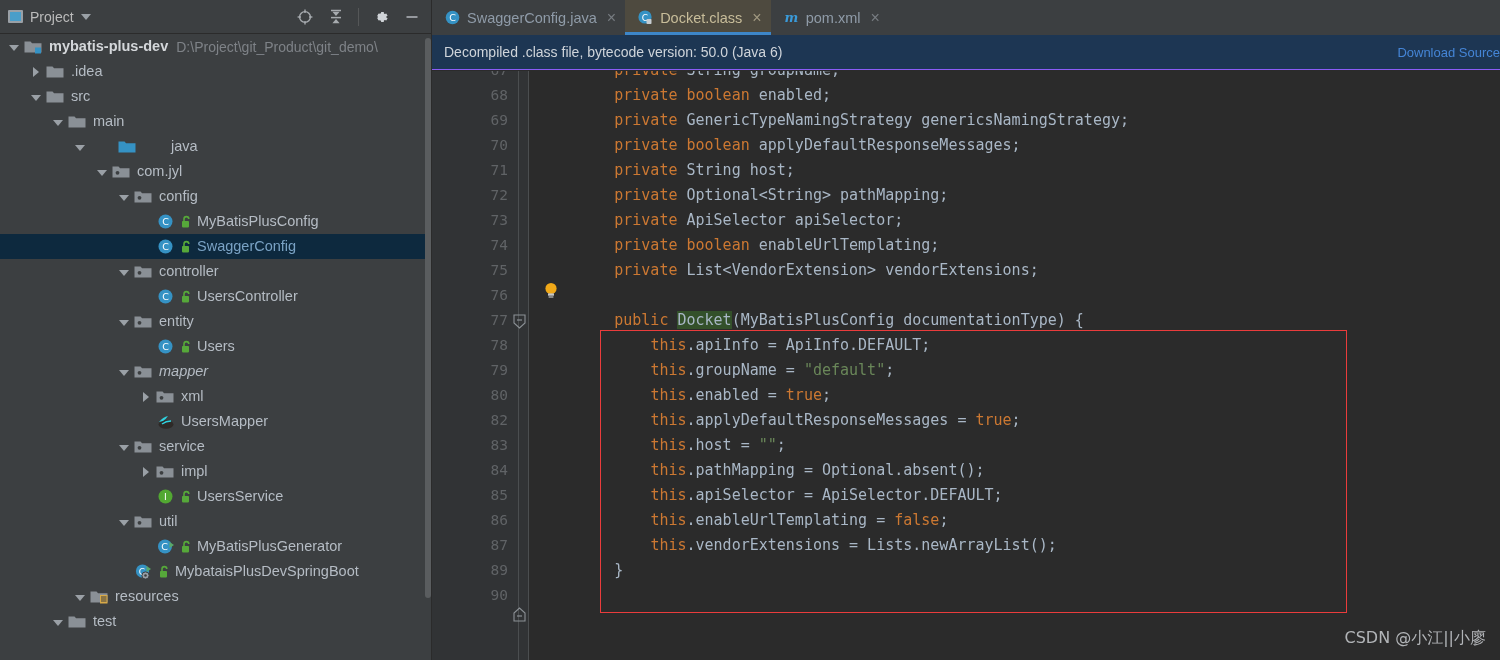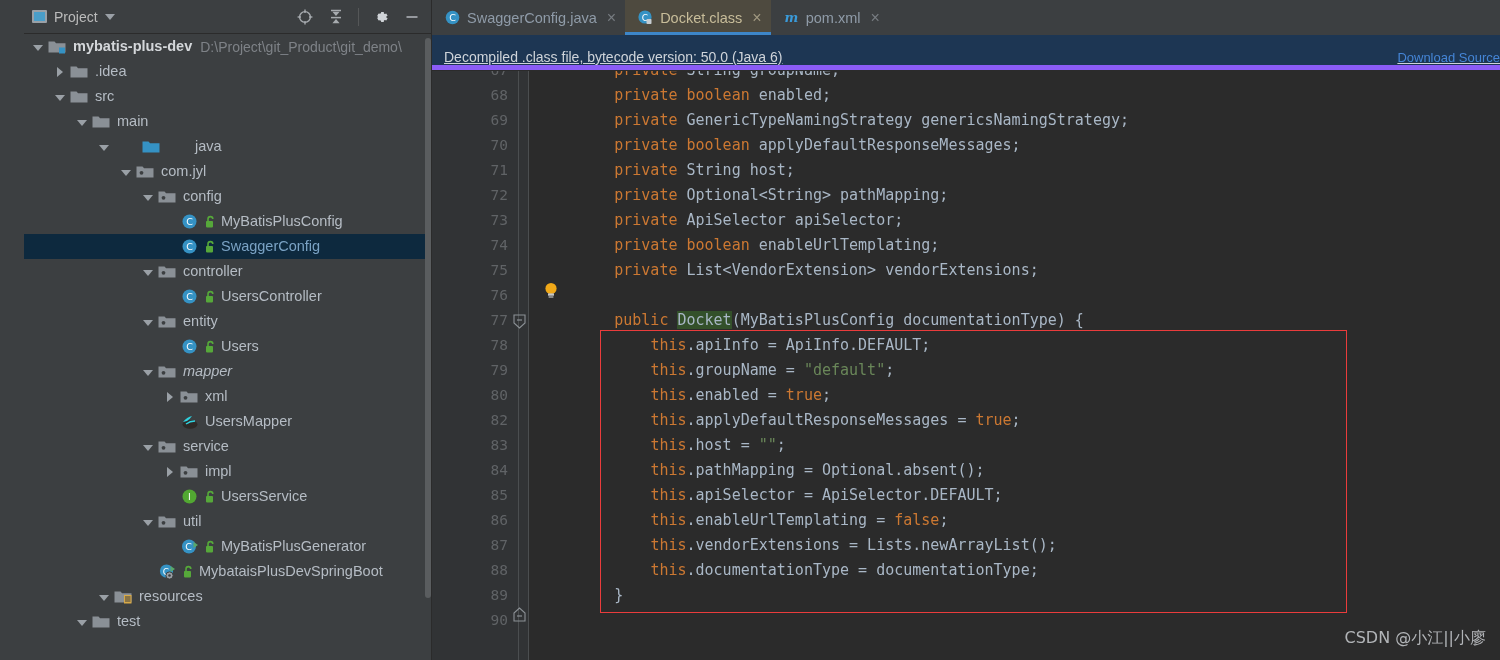--- a/index.html
+++ b/index.html
@@ -9,21 +9,20 @@
     font-family: "Liberation Sans", sans-serif;
     overflow: hidden;
   }
   #app { position: relative; width: 1500px; height: 660px; }
 
   
   #project-panel {
     position: absolute; left: 0; top: 0; width: 432px; height: 660px;
     background: #3c3f41;
     border-right: 1px solid #2b2b2b;
-    padding-left: 24px;
   }
   #project-header {
     height: 34px; display: flex; align-items: center;
     padding: 0 6px 0 8px; background: #3c3f41;
     border-bottom: 1px solid #2b2b2b;
   }
   .proj-title-wrap { display: flex; align-items: center; gap: 7px; }
   .proj-win-icon {
     width: 15px; height: 13px; border: 2px solid #9aa0a6;
     background: #4a9ec9; border-radius: 1px;
@@ -84,23 +83,23 @@
     background: #3d86c9;
   }
   .tab .tclose {
     font-size: 16px; color: #777c81; margin-left: 4px; line-height: 1;
   }
   .tab.active .tclose { color: #a09880; }
   .tabicon { width: 17px; height: 17px; position: relative; flex:0 0 17px;}
 
   
   #notification-bar {
-    height: 35px; background: #1d3653; border-bottom: 5px solid #8b5cf6;
-    display: flex; align-items: flex-end; padding: 0 0 0 12px;
-    font-size: 14px; color: #cfd4da; text-decoration: underline;
+    height: 35px; background: #1d3653; border-bottom: 1px solid #8b5cf6;
+    display: flex; align-items: center; padding: 0 0 0 12px;
+    font-size: 14px; color: #cfd4da;
   }
   #download-source {
     margin-left: auto; color: #4585d6; font-size: 13px; padding-right: 0px;
     white-space: nowrap; overflow:hidden;
   }
 
   
   #code-wrap {
     position: absolute; left: 0; right: 0; top: 71px; bottom: 0;
     background: #2b2b2b; overflow: hidden;
@@ -478,21 +477,20 @@
           <div class="code-line"><span class="lnum">77</span><span class="ctext"><span class="">        </span><span class="kw">public </span><span class="hl">Docket</span><span class="id">(MyBatisPlusConfig documentationType) {</span></span></div>
           <div class="code-line"><span class="lnum">78</span><span class="ctext"><span class="">            </span><span class="kw">this</span><span class="id">.apiInfo = ApiInfo.DEFAULT;</span></span></div>
           <div class="code-line"><span class="lnum">79</span><span class="ctext"><span class="">            </span><span class="kw">this</span><span class="id">.groupName = </span><span class="str">"default"</span><span class="id">;</span></span></div>
           <div class="code-line"><span class="lnum">80</span><span class="ctext"><span class="">            </span><span class="kw">this</span><span class="id">.enabled = </span><span class="kw">true</span><span class="id">;</span></span></div>
           <div class="code-line"><span class="lnum">82</span><span class="ctext"><span class="">            </span><span class="kw">this</span><span class="id">.applyDefaultResponseMessages = </span><span class="kw">true</span><span class="id">;</span></span></div>
           <div class="code-line"><span class="lnum">83</span><span class="ctext"><span class="">            </span><span class="kw">this</span><span class="id">.host = </span><span class="str">""</span><span class="id">;</span></span></div>
           <div class="code-line"><span class="lnum">84</span><span class="ctext"><span class="">            </span><span class="kw">this</span><span class="id">.pathMapping = Optional.absent();</span></span></div>
           <div class="code-line"><span class="lnum">85</span><span class="ctext"><span class="">            </span><span class="kw">this</span><span class="id">.apiSelector = ApiSelector.DEFAULT;</span></span></div>
           <div class="code-line"><span class="lnum">86</span><span class="ctext"><span class="">            </span><span class="kw">this</span><span class="id">.enableUrlTemplating = </span><span class="kw">false</span><span class="id">;</span></span></div>
           <div class="code-line"><span class="lnum">87</span><span class="ctext"><span class="">            </span><span class="kw">this</span><span class="id">.vendorExtensions = Lists.newArrayList();</span></span></div>
-          <div class="code-line"><span class="lnum">88</span><span class="ctext"><span class="">            </span><span class="kw">this</span><span class="id">.documentationType = documentationType;</span></span></div>
           <div class="code-line"><span class="lnum">89</span><span class="ctext"><span class="id">        }</span></span></div>
           <div class="code-line"><span class="lnum">90</span><span class="ctext"></span></div>
         </div>
 
       <div id="bulb">
         <svg width="16" height="20" viewBox="0 0 16 20">
           <circle cx="8" cy="7.5" r="5.6" fill="#f0a818"></circle>
           <rect x="5" y="12.4" width="6" height="2.3" fill="#c8c8c8"></rect>
           <rect x="5.6" y="15.2" width="4.8" height="1.6" fill="#9d9d9d"></rect>
         </svg>

